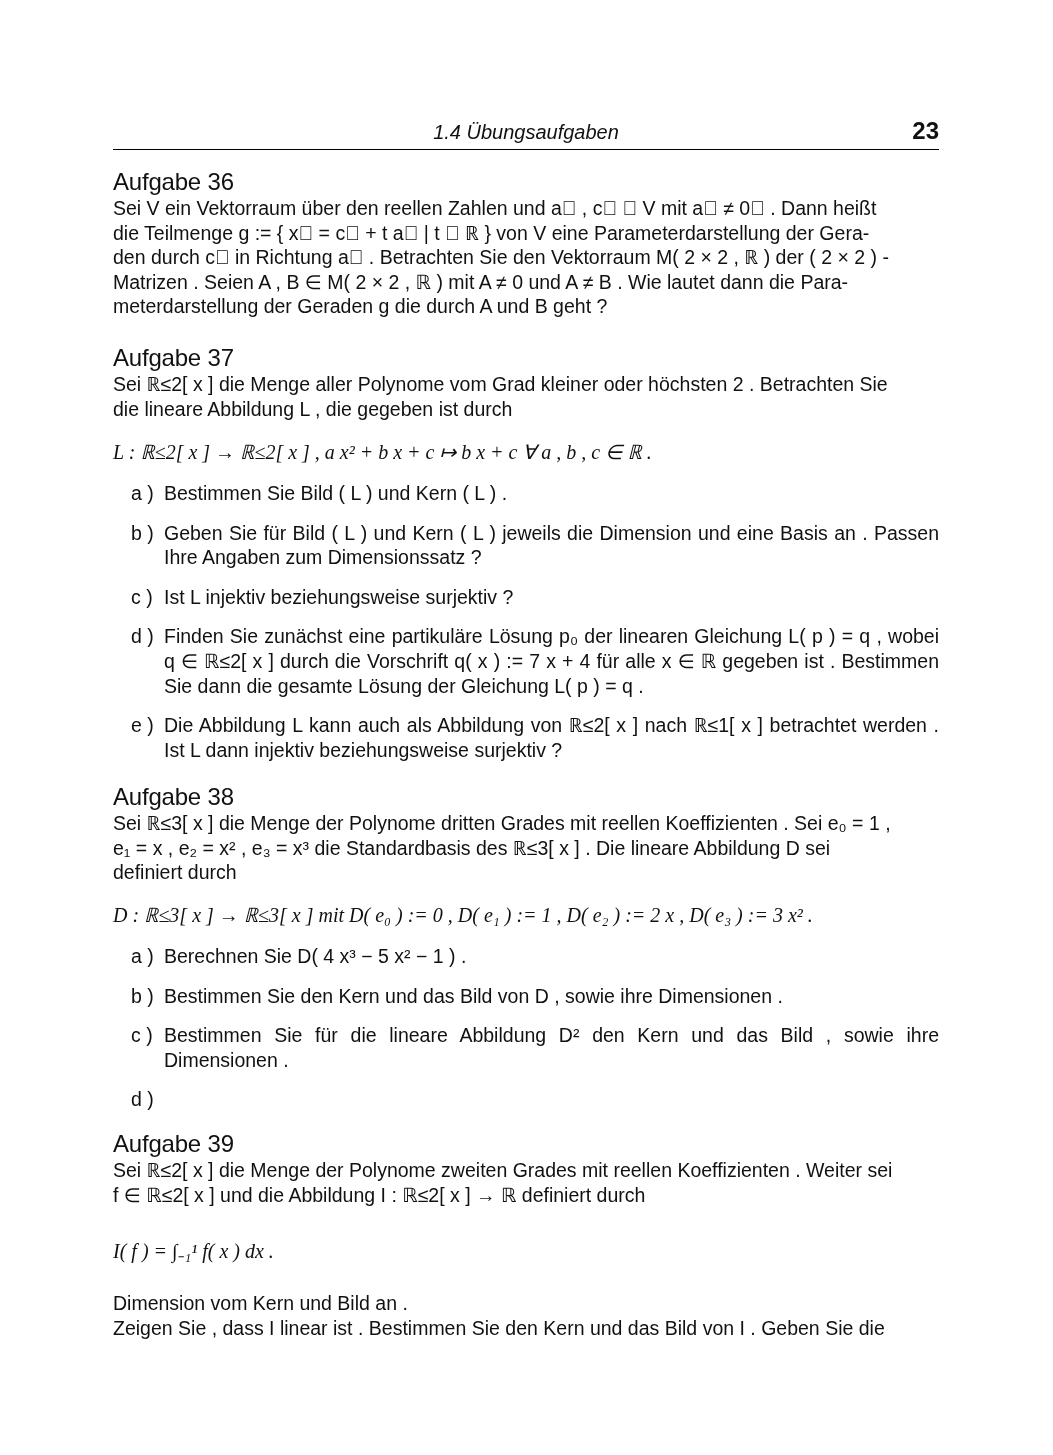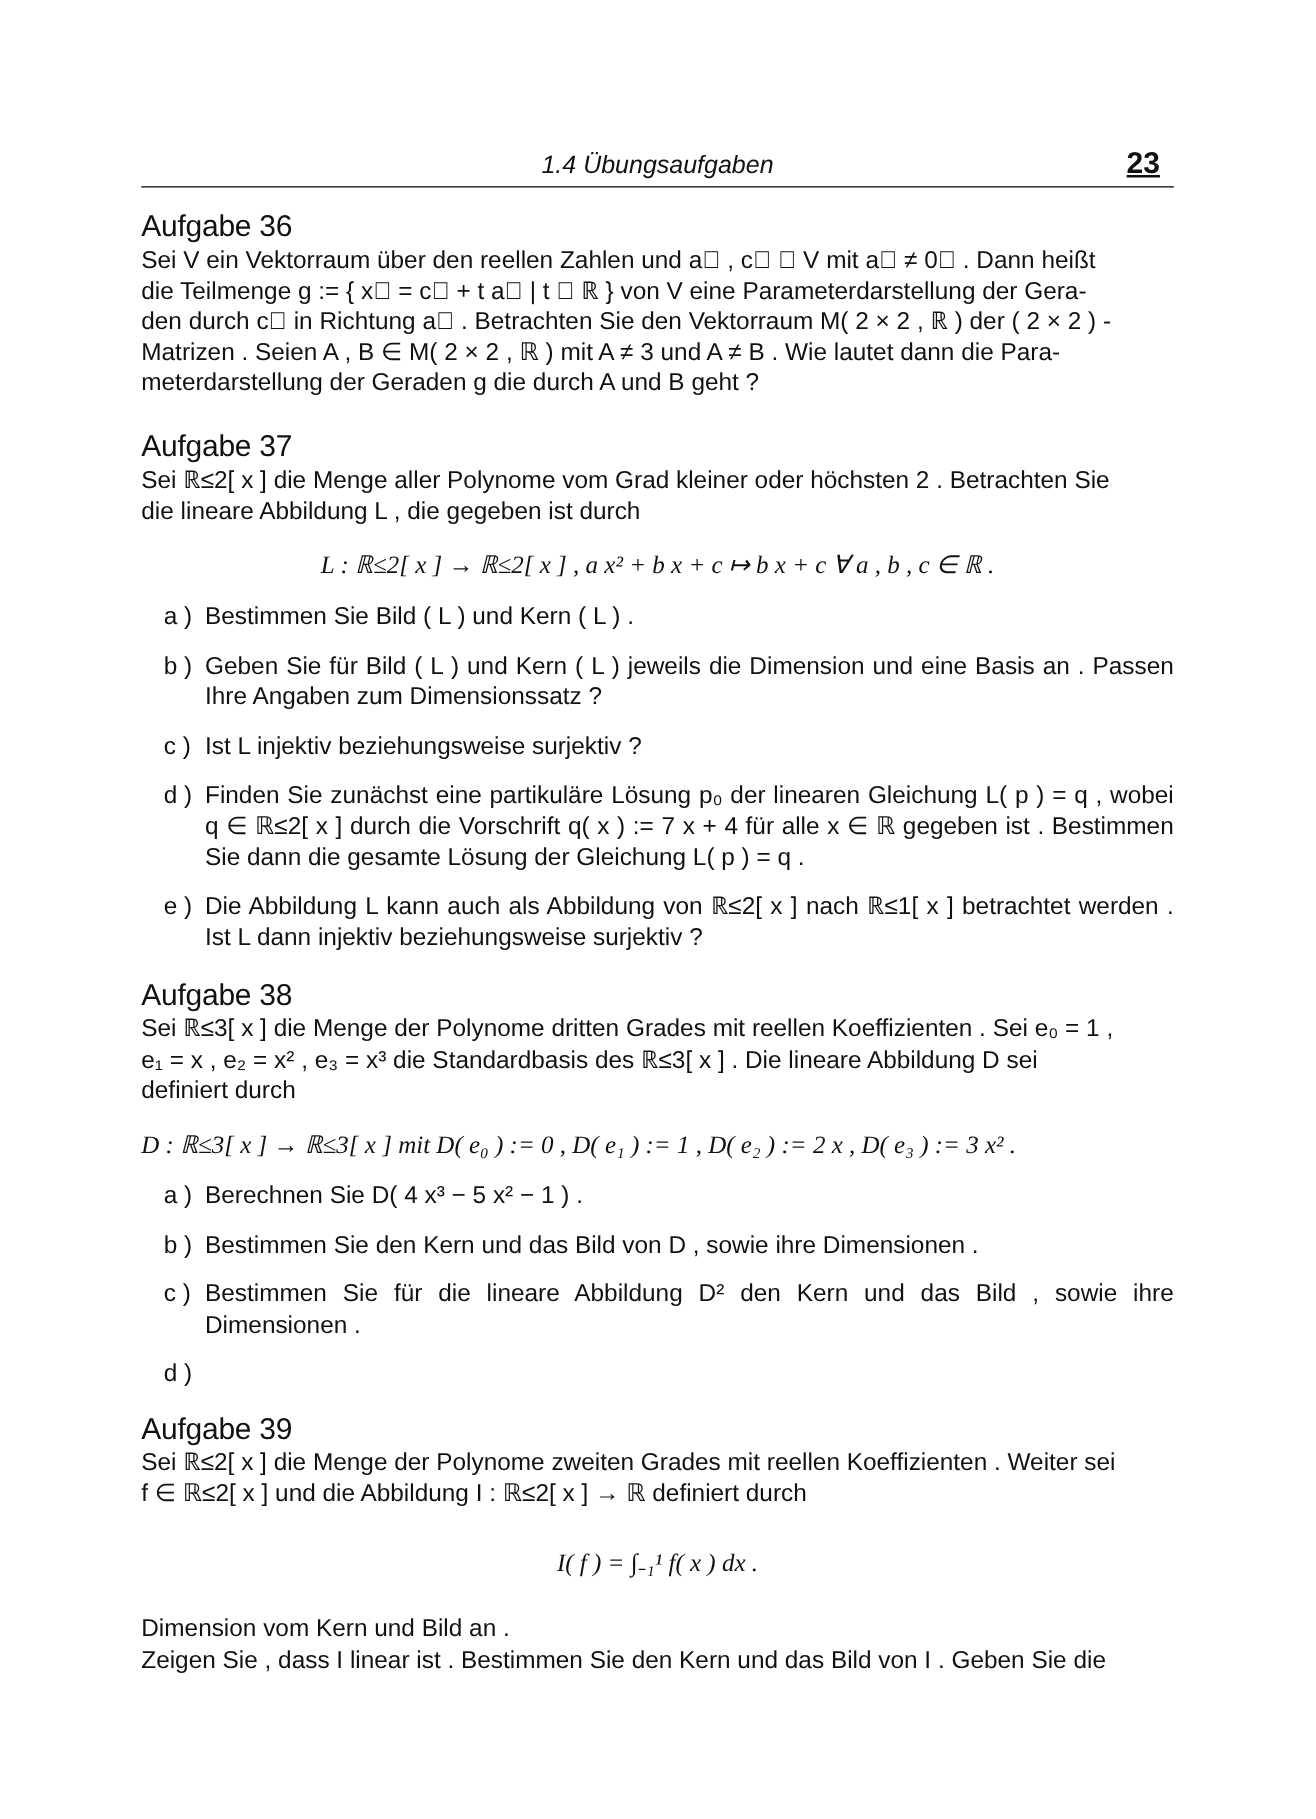--- a/index.html
+++ b/index.html
@@ -1,45 +1,45 @@
 <!DOCTYPE html>
 <html><head>
 <meta charset="utf-8">
 <style>
   html, body { margin: 0; padding: 0; background: #ffffff; }
   body { width: 1053px; height: 1455px; position: relative; overflow: hidden; color: #111; }
   .page { position: absolute; left: 113px; top: 0; width: 826px; font-family: "Liberation Sans", sans-serif; font-size: 19.5px; }
   .runhead { position: absolute; top: 119px; left: 0; width: 826px; height: 30px; border-bottom: 1.3px solid #000; }
   .runhead .title { position: absolute; left: 0; right: 0; text-align: center; top: 2px; font-style: italic; font-size: 20px; }
-  .runhead .pnum { position: absolute; right: 11px; top: -2px; font-weight: bold; font-size: 24px; text-decoration: underline; }
+  .runhead .pnum { position: absolute; right: 0; top: -2px; font-weight: bold; font-size: 24px; }
   .blk { position: absolute; left: 0; width: 826px; }
   h2 { margin: 0; font-size: 24px; font-weight: normal; line-height: 28px; letter-spacing: -0.2px; }
   p.t { margin: 0; line-height: 24.6px; text-align: justify; }
   .m { font-family: "Liberation Serif", serif; font-style: italic; font-size: 20px; }
-  .disp { text-align: center; line-height: 26px; }
+  .disp { text-align: left; line-height: 26px; }
   .items { margin: 0; padding: 0; list-style: none; }
   .items li { position: relative; padding-left: 51px; line-height: 24.6px; text-align: justify; }
   .items li .lbl { position: absolute; left: 18px; top: 0; }
 </style>
 </head>
 <body>
 
 <div class="page">
 
   <div class="runhead">
     <div class="title">1.4 Übungsaufgaben</div>
     <div class="pnum">23</div>
   </div>
 
   <div class="blk" style="top:168px;">
     <h2>Aufgabe 36</h2>
     <p class="t">Sei V ein Vektorraum über den reellen Zahlen und a⃗ , c⃗ ∈ V mit a⃗ ≠ 0⃗ . Dann heißt</p>
     <p class="t">die Teilmenge g := { x⃗ = c⃗ + t a⃗ | t ∈ ℝ } von V eine Parameterdarstellung der Gera-</p>
     <p class="t">den durch c⃗ in Richtung a⃗ . Betrachten Sie den Vektorraum M( 2 × 2 , ℝ ) der ( 2 × 2 ) -</p>
-    <p class="t">Matrizen . Seien A , B ∈ M( 2 × 2 , ℝ ) mit A ≠ 3 und A ≠ B . Wie lautet dann die Para-</p>
+    <p class="t">Matrizen . Seien A , B ∈ M( 2 × 2 , ℝ ) mit A ≠ 0 und A ≠ B . Wie lautet dann die Para-</p>
     <p class="t">meterdarstellung der Geraden g die durch A und B geht ?</p>
   </div>
 
   <div class="blk" style="top:344px;">
     <h2>Aufgabe 37</h2>
     <p class="t">Sei ℝ≤2[ x ] die Menge aller Polynome vom Grad kleiner oder höchsten 2 . Betrachten Sie</p>
     <p class="t">die lineare Abbildung L , die gegeben ist durch</p>
   </div>
   <div class="blk disp" style="top:439px;">
     <span class="m">L : ℝ≤2[ x ] → ℝ≤2[ x ] ,   a x² + b x + c ↦ b x + c   ∀ a , b , c ∈ ℝ .</span>

